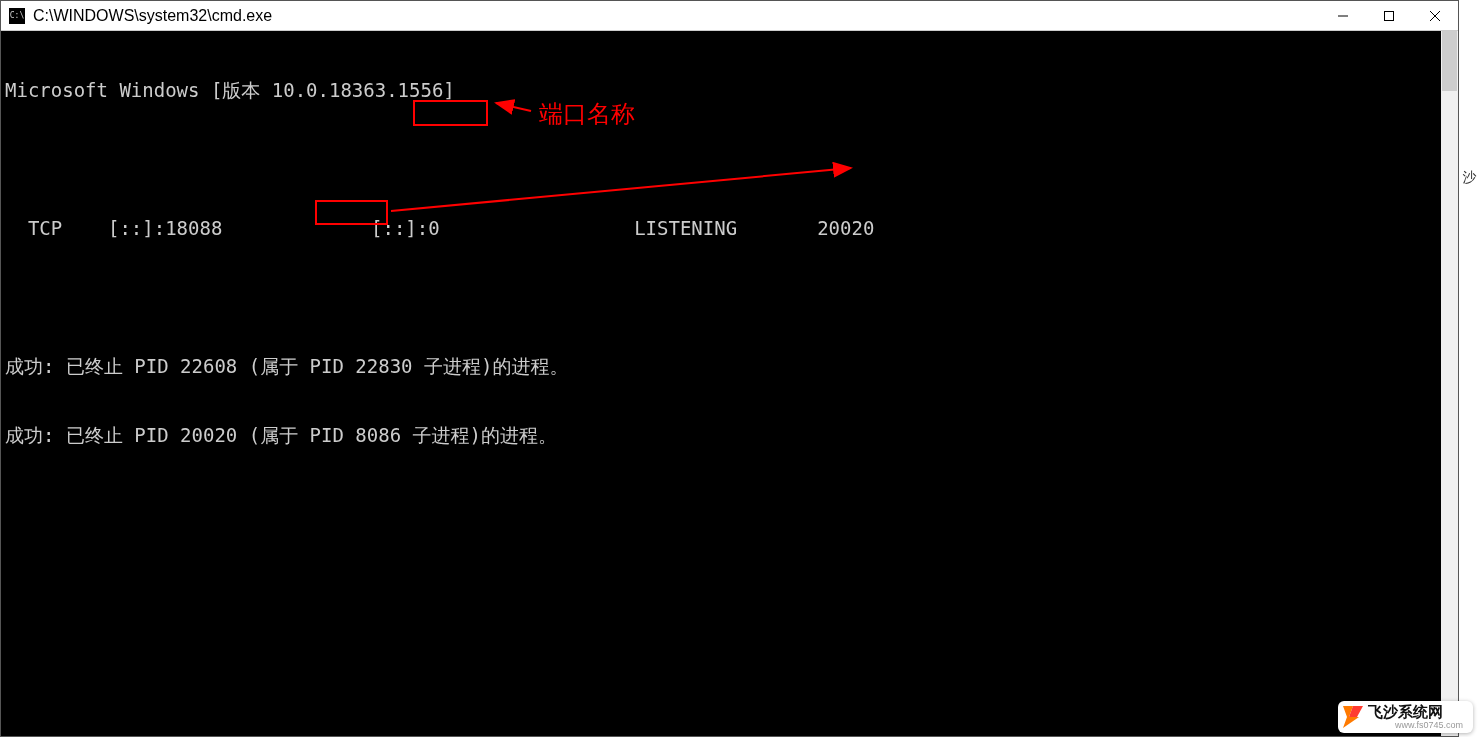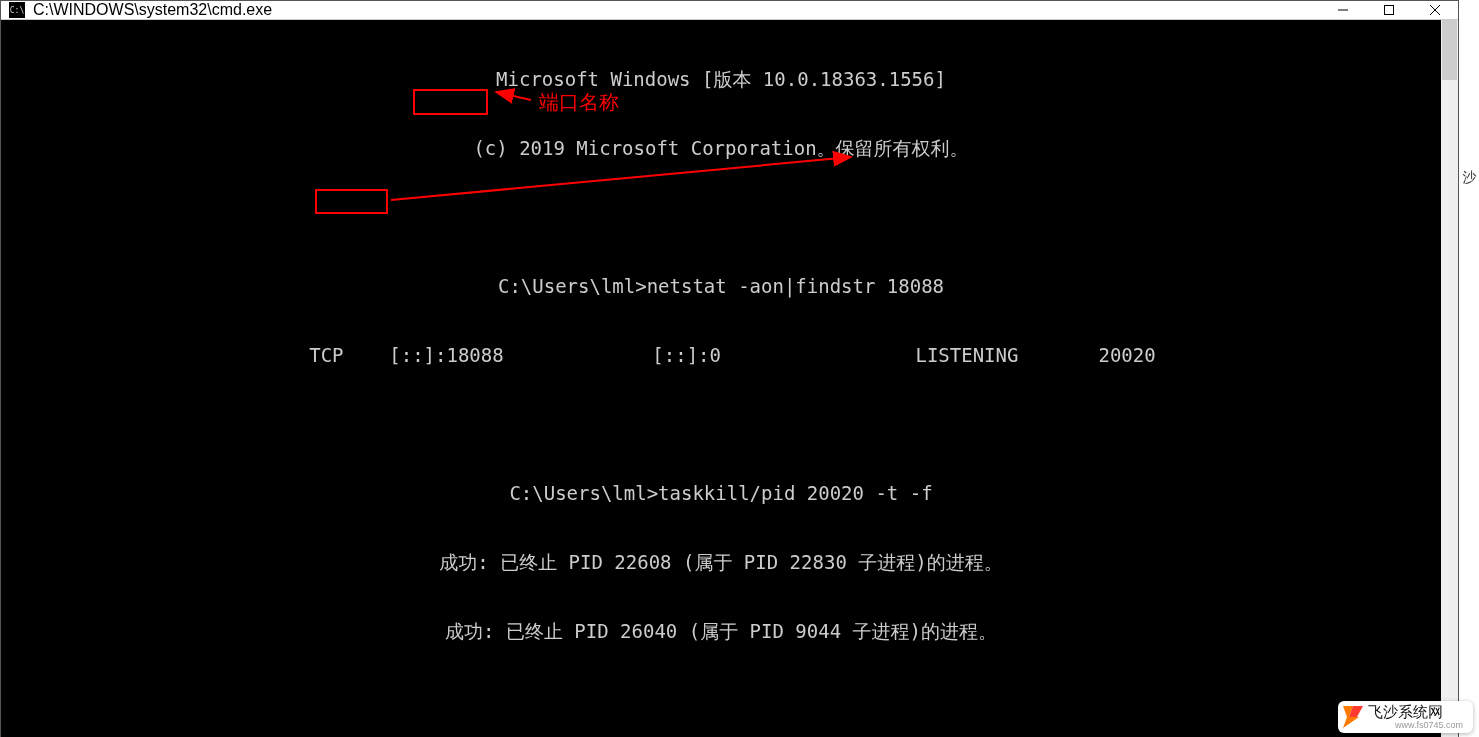--- a/index.html
+++ b/index.html
@@ -84,52 +84,52 @@
       position: relative;
     }
     .scrollbar-thumb {
       position: absolute;
       top: 0;
       left: 1px;
       right: 1px;
       height: 60px;
       background: #cdcdcd;
     }
-    .term-line { display: block; min-height: 23px; text-align: center; }
+    .term-line { display: block; min-height: 23px; }
     .annot-box {
       position: absolute;
       border: 2px solid #ff0000;
       pointer-events: none;
     }
     .annot-text {
       position: absolute;
       color: #ff0000;
       font-family: "Microsoft YaHei", "SimHei", sans-serif;
-      font-size: 20px;
+      font-size: 24px;
       pointer-events: none;
     }
     .annot-svg {
       position: absolute;
       top: 0; left: 0;
       width: 100%;
       height: 100%;
       pointer-events: none;
     }
     .watermark {
       position: absolute;
       right: 6px;
       bottom: 4px;
       background: #fff;
       border-radius: 6px;
       padding: 3px 10px 3px 30px;
       box-shadow: 0 1px 4px rgba(0,0,0,0.3);
     }
     .watermark-title {
       font-size: 15px;
-      font-weight: normal;
+      font-weight: bold;
       color: #111;
       font-family: "Microsoft YaHei", sans-serif;
       line-height: 16px;
     }
     .watermark-url {
       font-size: 9px;
       color: #999;
       line-height: 10px;
       margin-left: 27px;
     }
@@ -174,28 +174,25 @@
             <line x1="0" y1="0" x2="10" y2="10" stroke="#000" stroke-width="1"></line>
             <line x1="10" y1="0" x2="0" y2="10" stroke="#000" stroke-width="1"></line>
           </svg>
       </div>
     </div>
   </div>
 
   <div class="terminal-wrap">
     <div class="terminal">
       <span class="term-line">Microsoft Windows [版本 10.0.18363.1556]</span>
-      <span class="term-line">(c) 2019 Microsoft Corporation。保留所有权利。</span>
       <span class="term-line"></span>
-      <span class="term-line">C:\Users\lml&gt;netstat -aon|findstr 18088</span>
       <span class="term-line">  TCP    [::]:18088             [::]:0                 LISTENING       20020</span>
       <span class="term-line"></span>
-      <span class="term-line">C:\Users\lml&gt;taskkill/pid 20020 -t -f</span>
       <span class="term-line">成功: 已终止 PID 22608 (属于 PID 22830 子进程)的进程。</span>
-      <span class="term-line">成功: 已终止 PID 26040 (属于 PID 9044 子进程)的进程。</span>
+      <span class="term-line">成功: 已终止 PID 20020 (属于 PID 8086 子进程)的进程。</span>
       
       
 
       
       <div class="annot-box" style="left:412px; top:69px; width:75px; height:26px;"></div>
       <div class="annot-box" style="left:314px; top:169px; width:73px; height:25px;"></div>
       <div class="annot-text" style="left:538px; top:71px;">端口名称</div>
 
       <svg class="annot-svg">
         <defs>

